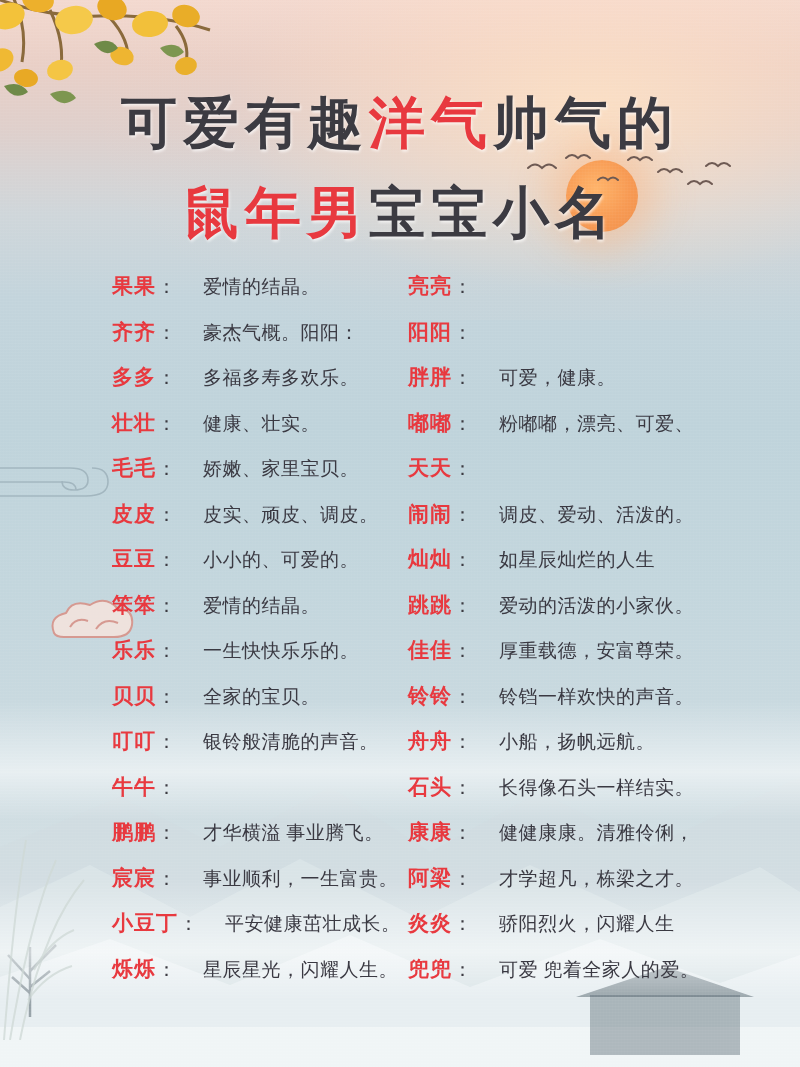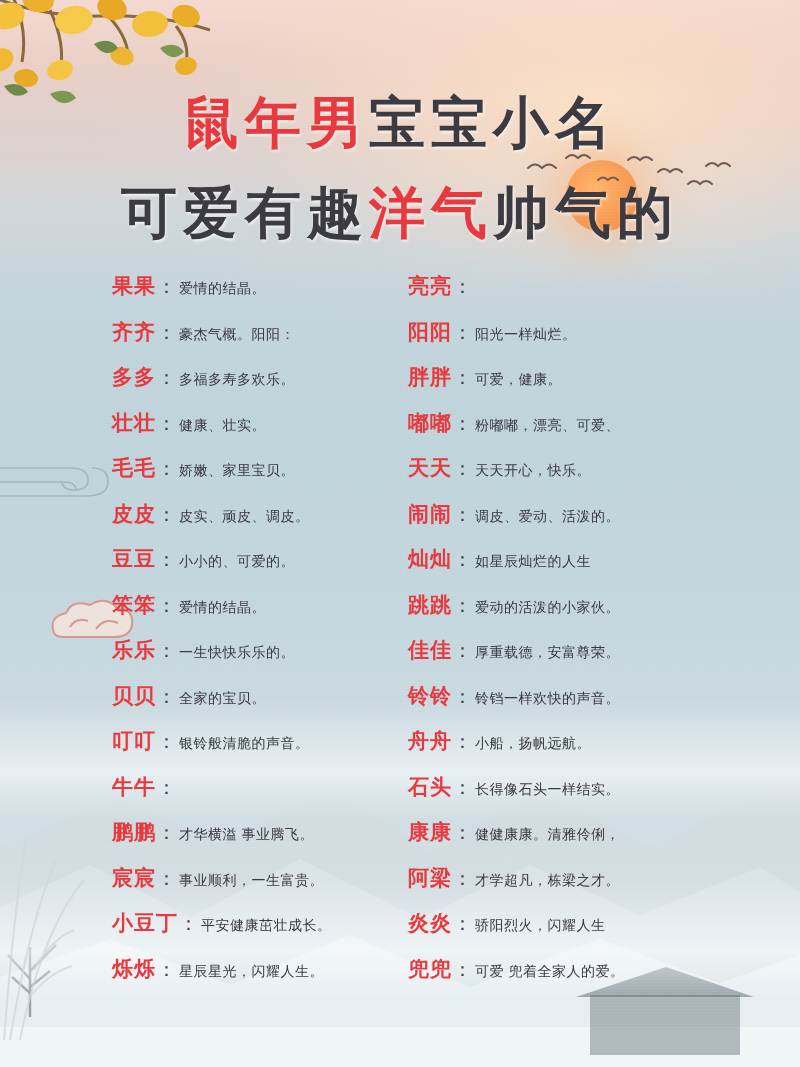--- a/index.html
+++ b/index.html
@@ -117,24 +117,25 @@
     color: #e8393f;
     letter-spacing: 1px;
   }
   .colon {
     font-family: "DejaVu Serif", serif;
     font-size: 19px;
     color: #3c3b42;
     padding: 0 3px 0 1px;
   }
   .meaning {
-    font-family: Liberation Sans, sans-serif;
-    font-size: 14px;
+    font-family: Liberation Serif, serif;
+    font-size: 19px;
     color: #3a3942;
     letter-spacing: 0.5px;
+    margin-left: 24px;
   }
   
   .branch {
     position: absolute;
     left: -10px; top: -18px;
     width: 300px; height: 190px;
     z-index: 5;
     pointer-events: none;
   }
   .cloud-deco {
@@ -258,25 +259,25 @@
       <path d="M60 112 q18 -8 26 4 q-14 12 -26 -4Z" fill="#7d9650"></path>
       <path d="M104 62 q16 -8 24 4 q-12 12 -24 -4Z" fill="#6f8a48"></path>
       <path d="M170 66 q16 -8 24 4 q-12 12 -24 -4Z" fill="#7d9650"></path>
     </g>
   </svg>
 
   <div class="texture"></div>
 
   <div class="title-block">
     <div class="title-line">
+      <span>可爱有趣</span><span class="hl">洋气</span><span>帅气的</span>
+    </div>
+    <div class="title-line">
       <span class="hl">鼠年</span><span class="hl">男</span><span>宝宝小名</span>
     </div>
-    <div class="title-line">
-      <span>可爱有趣</span><span class="hl">洋气</span><span>帅气的</span>
-    </div>
   </div>
 
   <div class="list-wrap">
     <div class="col col-left" id="col-left">
         <div class="entry">
           <span class="nickname">果果</span>
           <span class="colon">：</span>
           <span class="meaning">爱情的结晶。</span>
         </div>
         <div class="entry">
@@ -355,36 +356,34 @@
         </div>
       </div>
     <div class="col col-right" id="col-right">
         <div class="entry">
           <span class="nickname">亮亮</span>
           <span class="colon">：</span>
         </div>
         <div class="entry">
           <span class="nickname">阳阳</span>
           <span class="colon">：</span>
-          <span class="meaning">阳光一样灿烂。</span>
         </div>
         <div class="entry">
           <span class="nickname">胖胖</span>
           <span class="colon">：</span>
           <span class="meaning">可爱，健康。</span>
         </div>
         <div class="entry">
           <span class="nickname">嘟嘟</span>
           <span class="colon">：</span>
           <span class="meaning">粉嘟嘟，漂亮、可爱、</span>
         </div>
         <div class="entry">
           <span class="nickname">天天</span>
           <span class="colon">：</span>
-          <span class="meaning">天天开心，快乐。</span>
         </div>
         <div class="entry">
           <span class="nickname">闹闹</span>
           <span class="colon">：</span>
           <span class="meaning">调皮、爱动、活泼的。</span>
         </div>
         <div class="entry">
           <span class="nickname">灿灿</span>
           <span class="colon">：</span>
           <span class="meaning">如星辰灿烂的人生</span>

